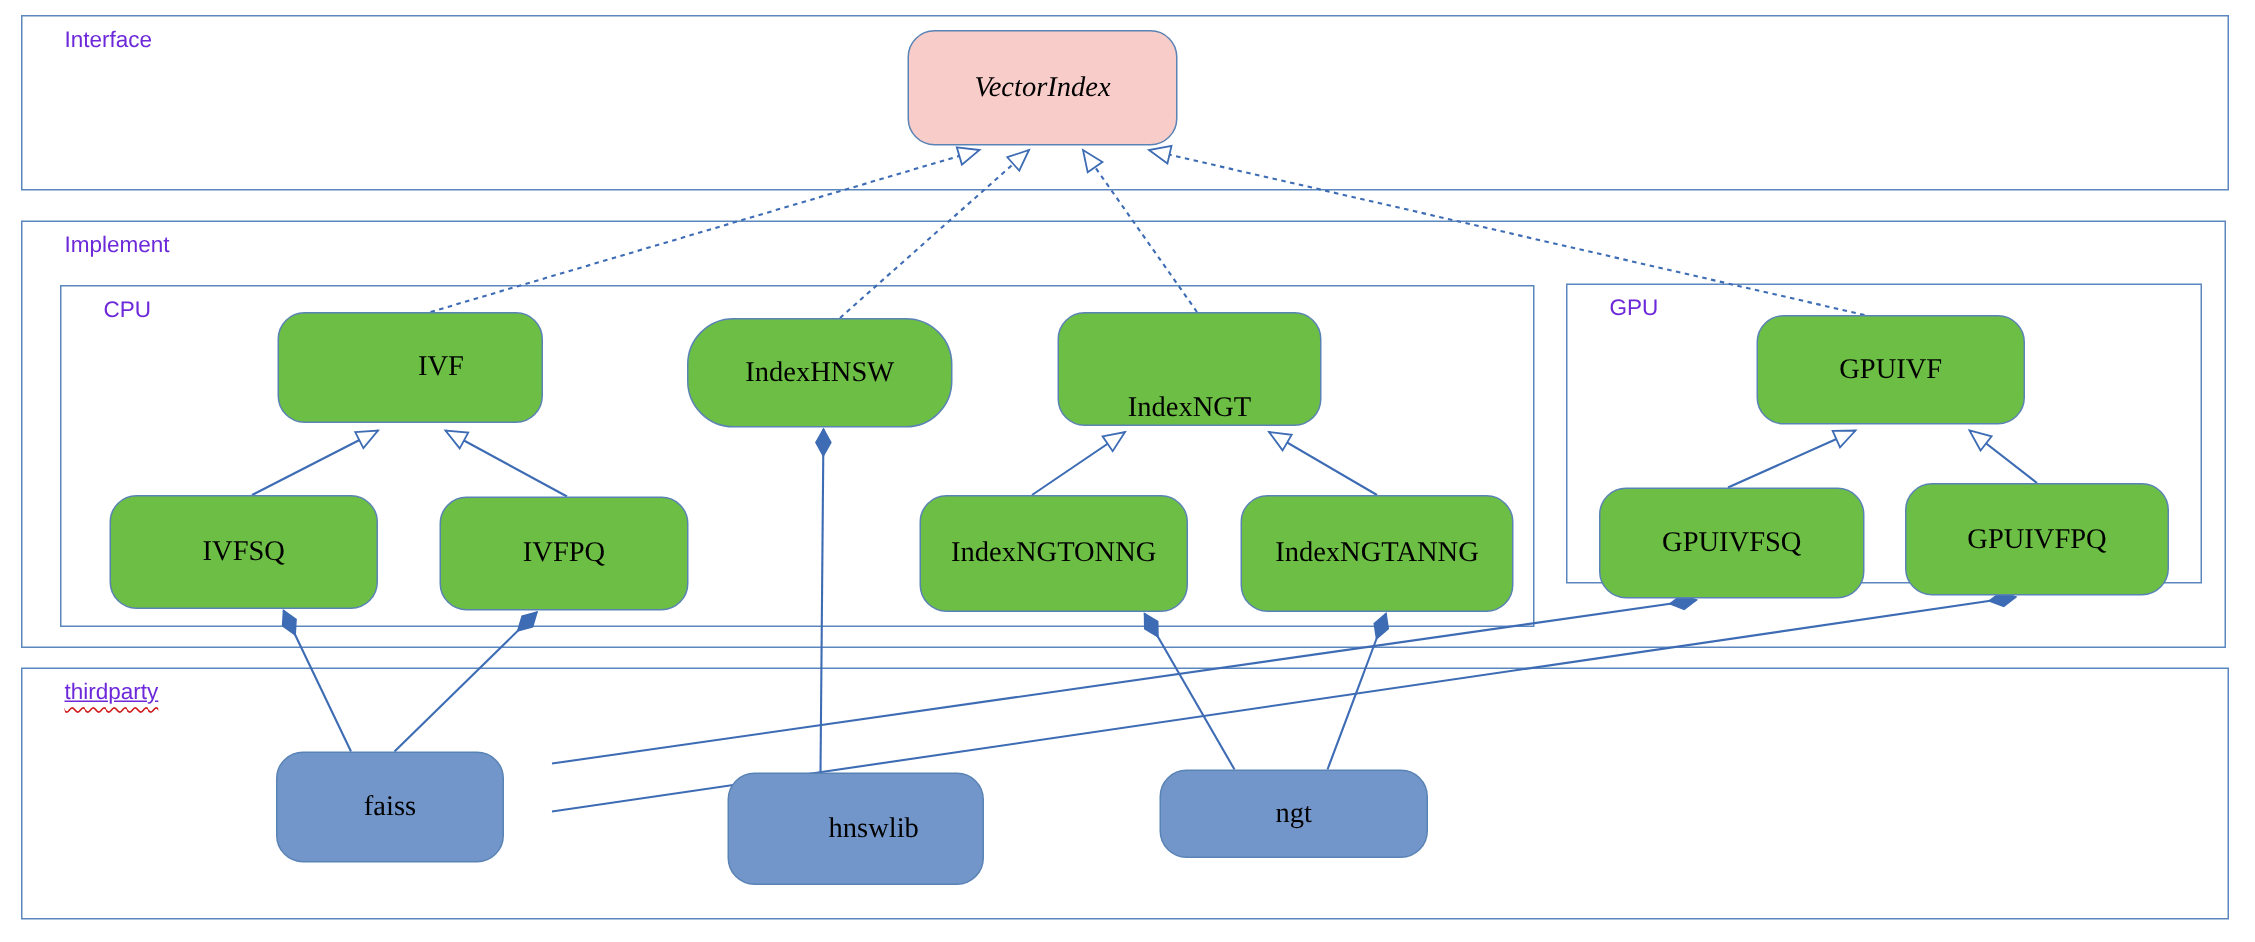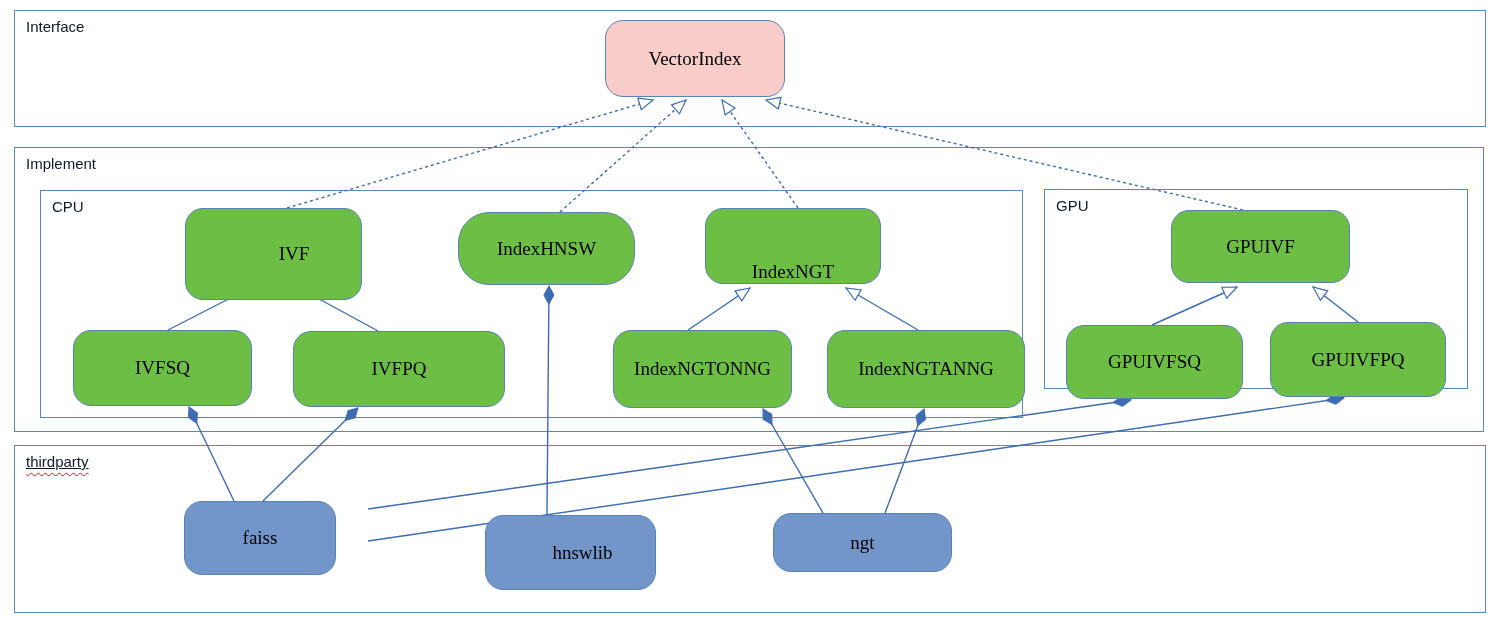--- a/index.html
+++ b/index.html
@@ -13,21 +13,21 @@
   html,body{margin:0;padding:0;background:#ffffff;}
   #canvas{
     position:relative;width:1503px;height:628px;background:#ffffff;
     font-family:"Liberation Sans",sans-serif;overflow:hidden;
   }
   .container{
     position:absolute;border:1px solid var(--container-border);
     background:transparent;z-index:1;box-sizing:border-box;
   }
   .container-label{
-    position:absolute;top:7px;left:11px;font-size:15px;color:#0f172a;
+    position:absolute;top:7px;left:28px;font-size:15px;color:#6d28d9;
     background:transparent;line-height:1.2;
   }
   .misspelled{
     text-decoration:underline;
   }
   .misspelled .squiggle{
     text-decoration:underline wavy #d11a1a;
     text-decoration-thickness:1px;
     text-underline-offset:5px;
   }
@@ -93,53 +93,53 @@
       <line x1="1358" y1="322" x2="1313" y2="287" class="edge generalization" marker-end="url(#arrow-open)"></line>
       <line x1="234" y1="501" x2="189" y2="407" class="edge composition" marker-end="url(#diamond-filled)"></line>
       <line x1="263" y1="501" x2="358" y2="408" class="edge composition" marker-end="url(#diamond-filled)"></line>
       <line x1="368" y1="509" x2="1131" y2="400" class="edge composition" marker-end="url(#diamond-filled)"></line>
       <line x1="368" y1="541" x2="1344" y2="398" class="edge composition" marker-end="url(#diamond-filled)"></line>
       <line x1="547" y1="515" x2="549" y2="286" class="edge composition" marker-end="url(#diamond-filled)"></line>
       <line x1="823" y1="513" x2="763" y2="409" class="edge composition" marker-end="url(#diamond-filled)"></line>
       <line x1="885" y1="513" x2="924" y2="409" class="edge composition" marker-end="url(#diamond-filled)"></line>
     </svg>
 
-  <div class="node interface-node" style="left:605px;top:20px;width:180px;height:77px;">
+  <div class="node interface-node" style="left:605px;top:20px;width:180px;height:77px;font-style:italic;">
     <span>VectorIndex</span>
   </div>
 
-  <div class="node impl-node" style="left:185px;top:208px;width:177px;height:92px;padding-left:41px;">
+  <div class="node impl-node" style="left:185px;top:208px;width:177px;height:74px;padding-left:41px;">
     <span>IVF</span>
   </div>
 
   <div class="node impl-node" style="left:458px;top:212px;width:177px;height:73px;border-radius:31px;">
     <span>IndexHNSW</span>
   </div>
 
   <div class="node impl-node" style="left:705px;top:208px;width:176px;height:76px;align-items:flex-end;">
     <span>IndexNGT</span>
   </div>
 
   <div class="node impl-node" style="left:1171px;top:210px;width:179px;height:73px;text-align:center;">
     <span>GPUIVF</span>
   </div>
 
   <div class="node impl-node" style="left:73px;top:330px;width:179px;height:76px;">
     <span>IVFSQ</span>
   </div>
 
-  <div class="node impl-node" style="left:293px;top:331px;width:212px;height:76px;">
+  <div class="node impl-node" style="left:293px;top:331px;width:166px;height:76px;">
     <span>IVFPQ</span>
   </div>
 
   <div class="node impl-node" style="left:613px;top:330px;width:179px;height:78px;">
     <span>IndexNGTONNG</span>
   </div>
 
-  <div class="node impl-node" style="left:827px;top:330px;width:198px;height:78px;">
+  <div class="node impl-node" style="left:827px;top:330px;width:182px;height:78px;">
     <span>IndexNGTANNG</span>
   </div>
 
   <div class="node impl-node" style="left:1066px;top:325px;width:177px;height:74px;">
     <span>GPUIVFSQ</span>
   </div>
 
   <div class="node impl-node" style="left:1270px;top:322px;width:176px;height:75px;">
     <span>GPUIVFPQ</span>
   </div>

